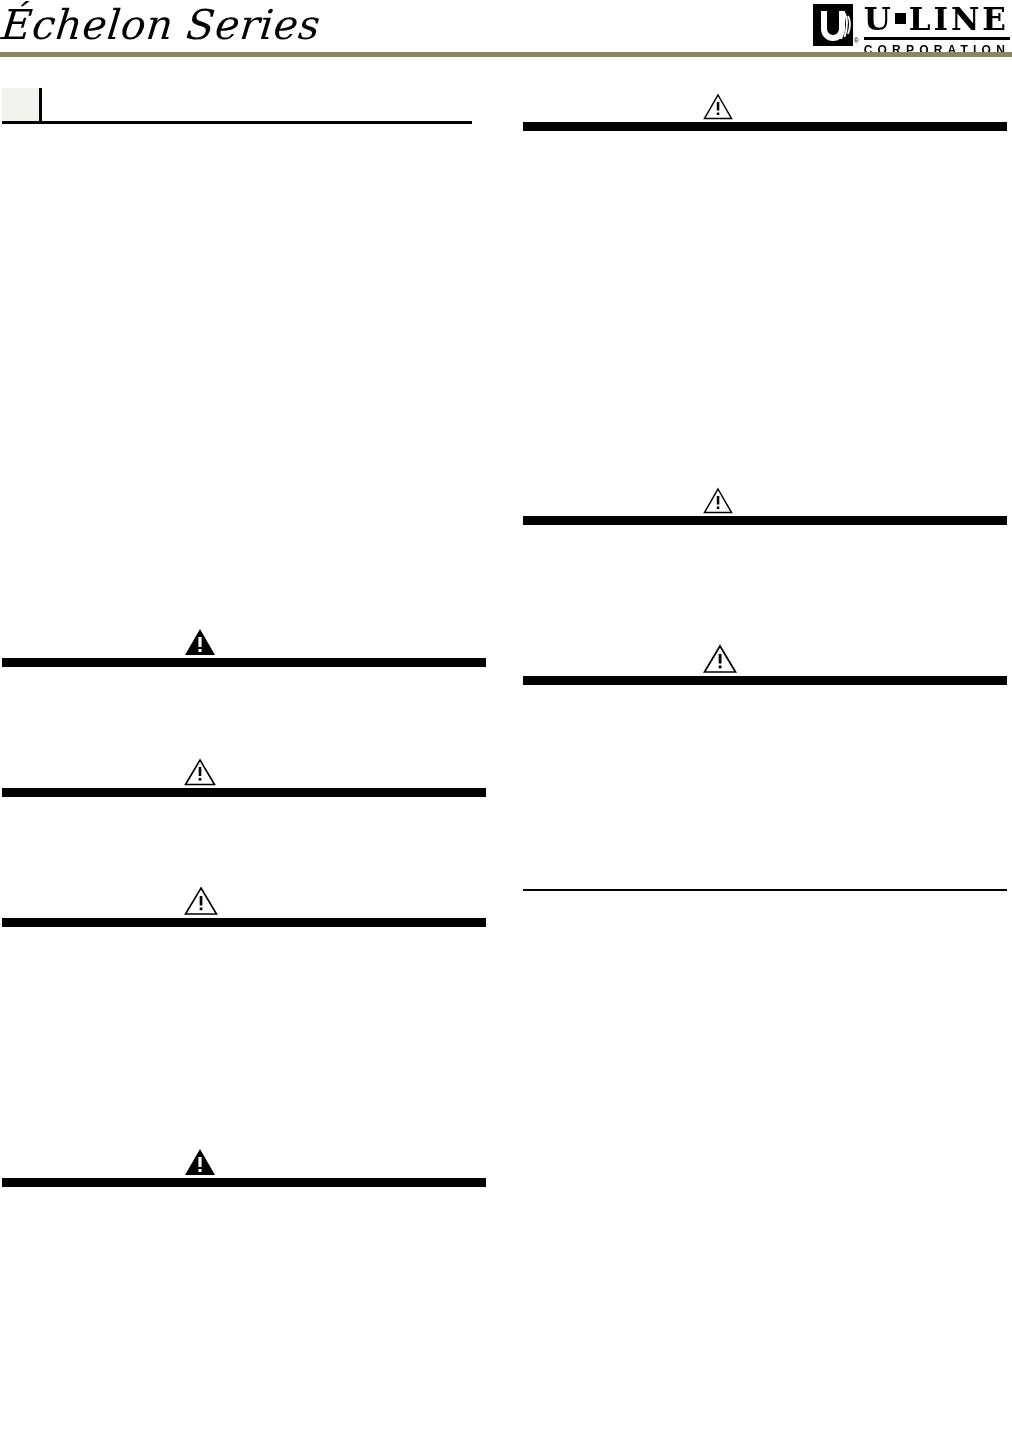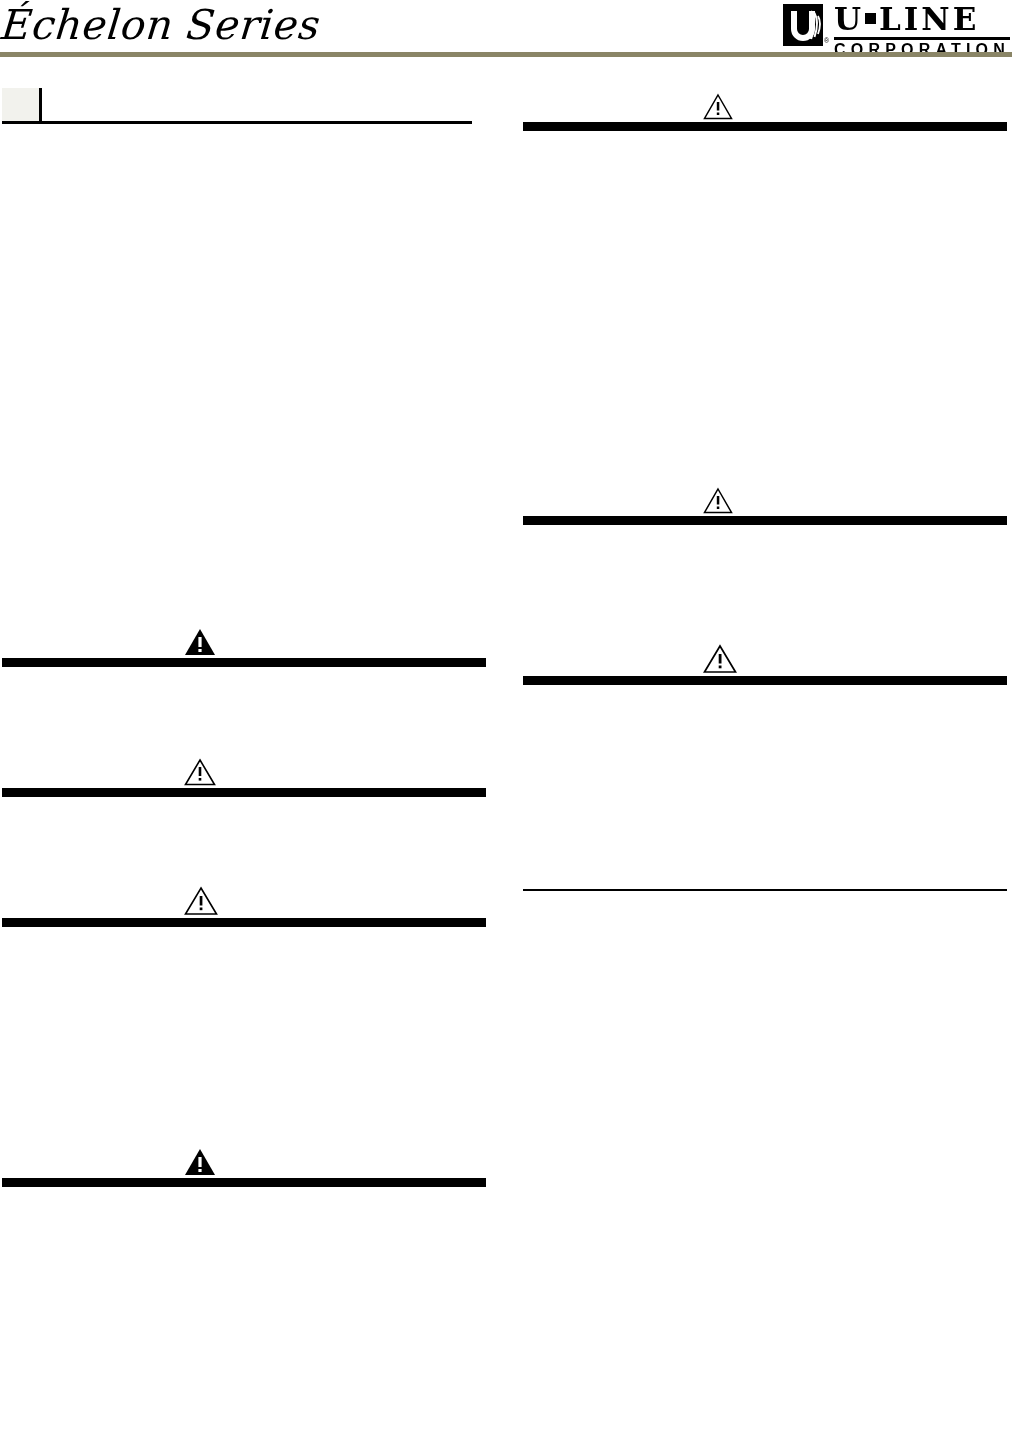--- a/index.html
+++ b/index.html
@@ -102,21 +102,21 @@
     margin: 0 3px 3px 1px;
   }
   .logo-underline {
     height: 3px;
     background: #000;
     margin-top: 2px;
   }
   .logo-corp {
     font-family: "Liberation Sans", sans-serif;
     font-weight: 700;
-    font-size: 16px;
+    font-size: 12px;
     line-height: 14px;
     letter-spacing: 5.2px;
     margin-top: 3px;
     text-align: center;
     white-space: nowrap;
   }
 
   
   .col {
     position: absolute;

